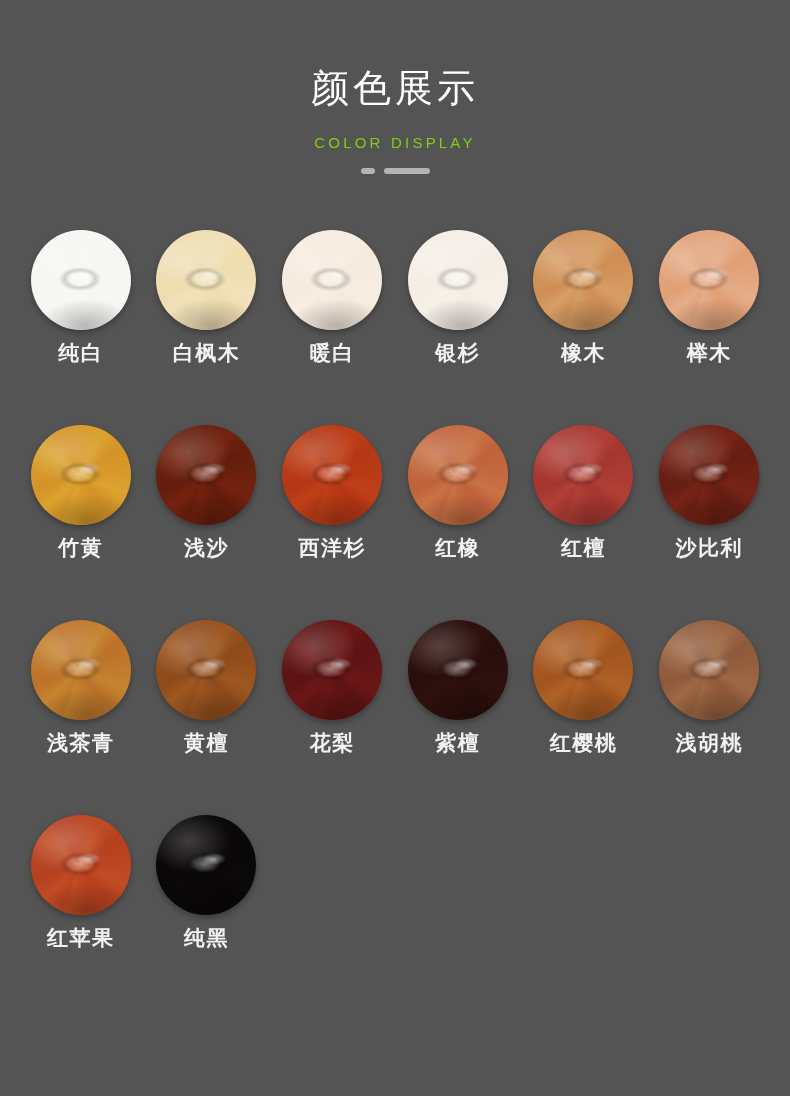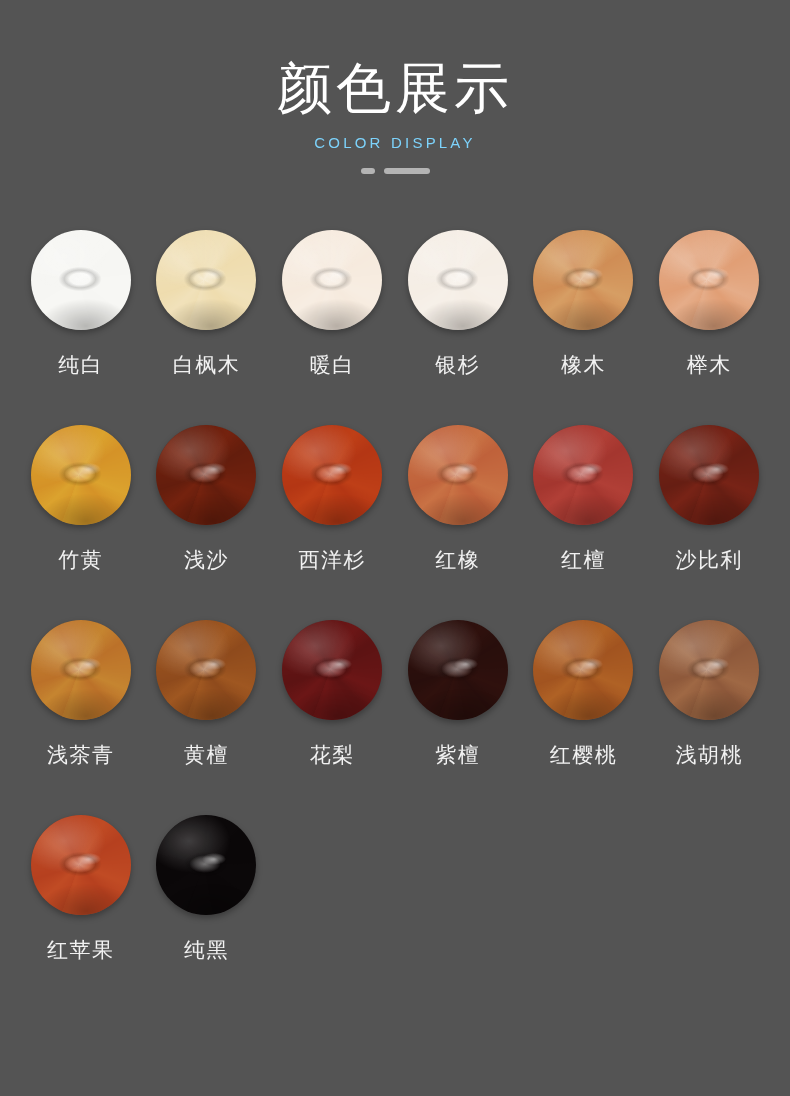--- a/index.html
+++ b/index.html
@@ -16,33 +16,33 @@
   }
 
   
   .header {
     width: 100%;
     padding-top: 56px;
     text-align: center;
     box-sizing: border-box;
   }
   .title {
-    font-size: 55px;
+    font-size: 38px;
     line-height: 64px;
     letter-spacing: 4px;
     color: #ffffff;
     font-weight: 400;
     margin: 0;
     font-family: "DejaVu Sans", "Liberation Sans", sans-serif;
   }
   .subtitle {
     margin: 14px 0 0 0;
     font-size: 15px;
     letter-spacing: 3.2px;
-    color: #7dd3fc;
+    color: #84cc16;
     font-weight: 400;
   }
   .divider {
     margin: 16px auto 0 auto;
     display: flex;
     align-items: center;
     justify-content: center;
     gap: 9px;
     height: 7px;
   }
@@ -125,26 +125,26 @@
         rgba(255,255,255,0.00) 75%),
       radial-gradient(ellipse 60px 46px at 33% 26%,
         rgba(255,255,255,0.22) 0%,
         rgba(255,255,255,0.00) 70%),
       radial-gradient(ellipse 70px 40px at 55% 96%,
         rgba(0,0,0,0.26) 0%,
         rgba(0,0,0,0.00) 68%);
   }
 
   .swatch-label {
-    margin-top: 20px;
+    margin-top: 8px;
     font-size: 21px;
     line-height: 26px;
     letter-spacing: 1.5px;
     color: #f2f2f2;
-    font-weight: 400;
+    font-weight: 700;
     white-space: nowrap;
     font-family: "DejaVu Sans", "Liberation Sans", sans-serif;
   }
 </style>
 </head>
 <body>
 
 <div class="header">
   <h1 class="title">颜色展示</h1>
   <div class="subtitle">COLOR DISPLAY</div>

